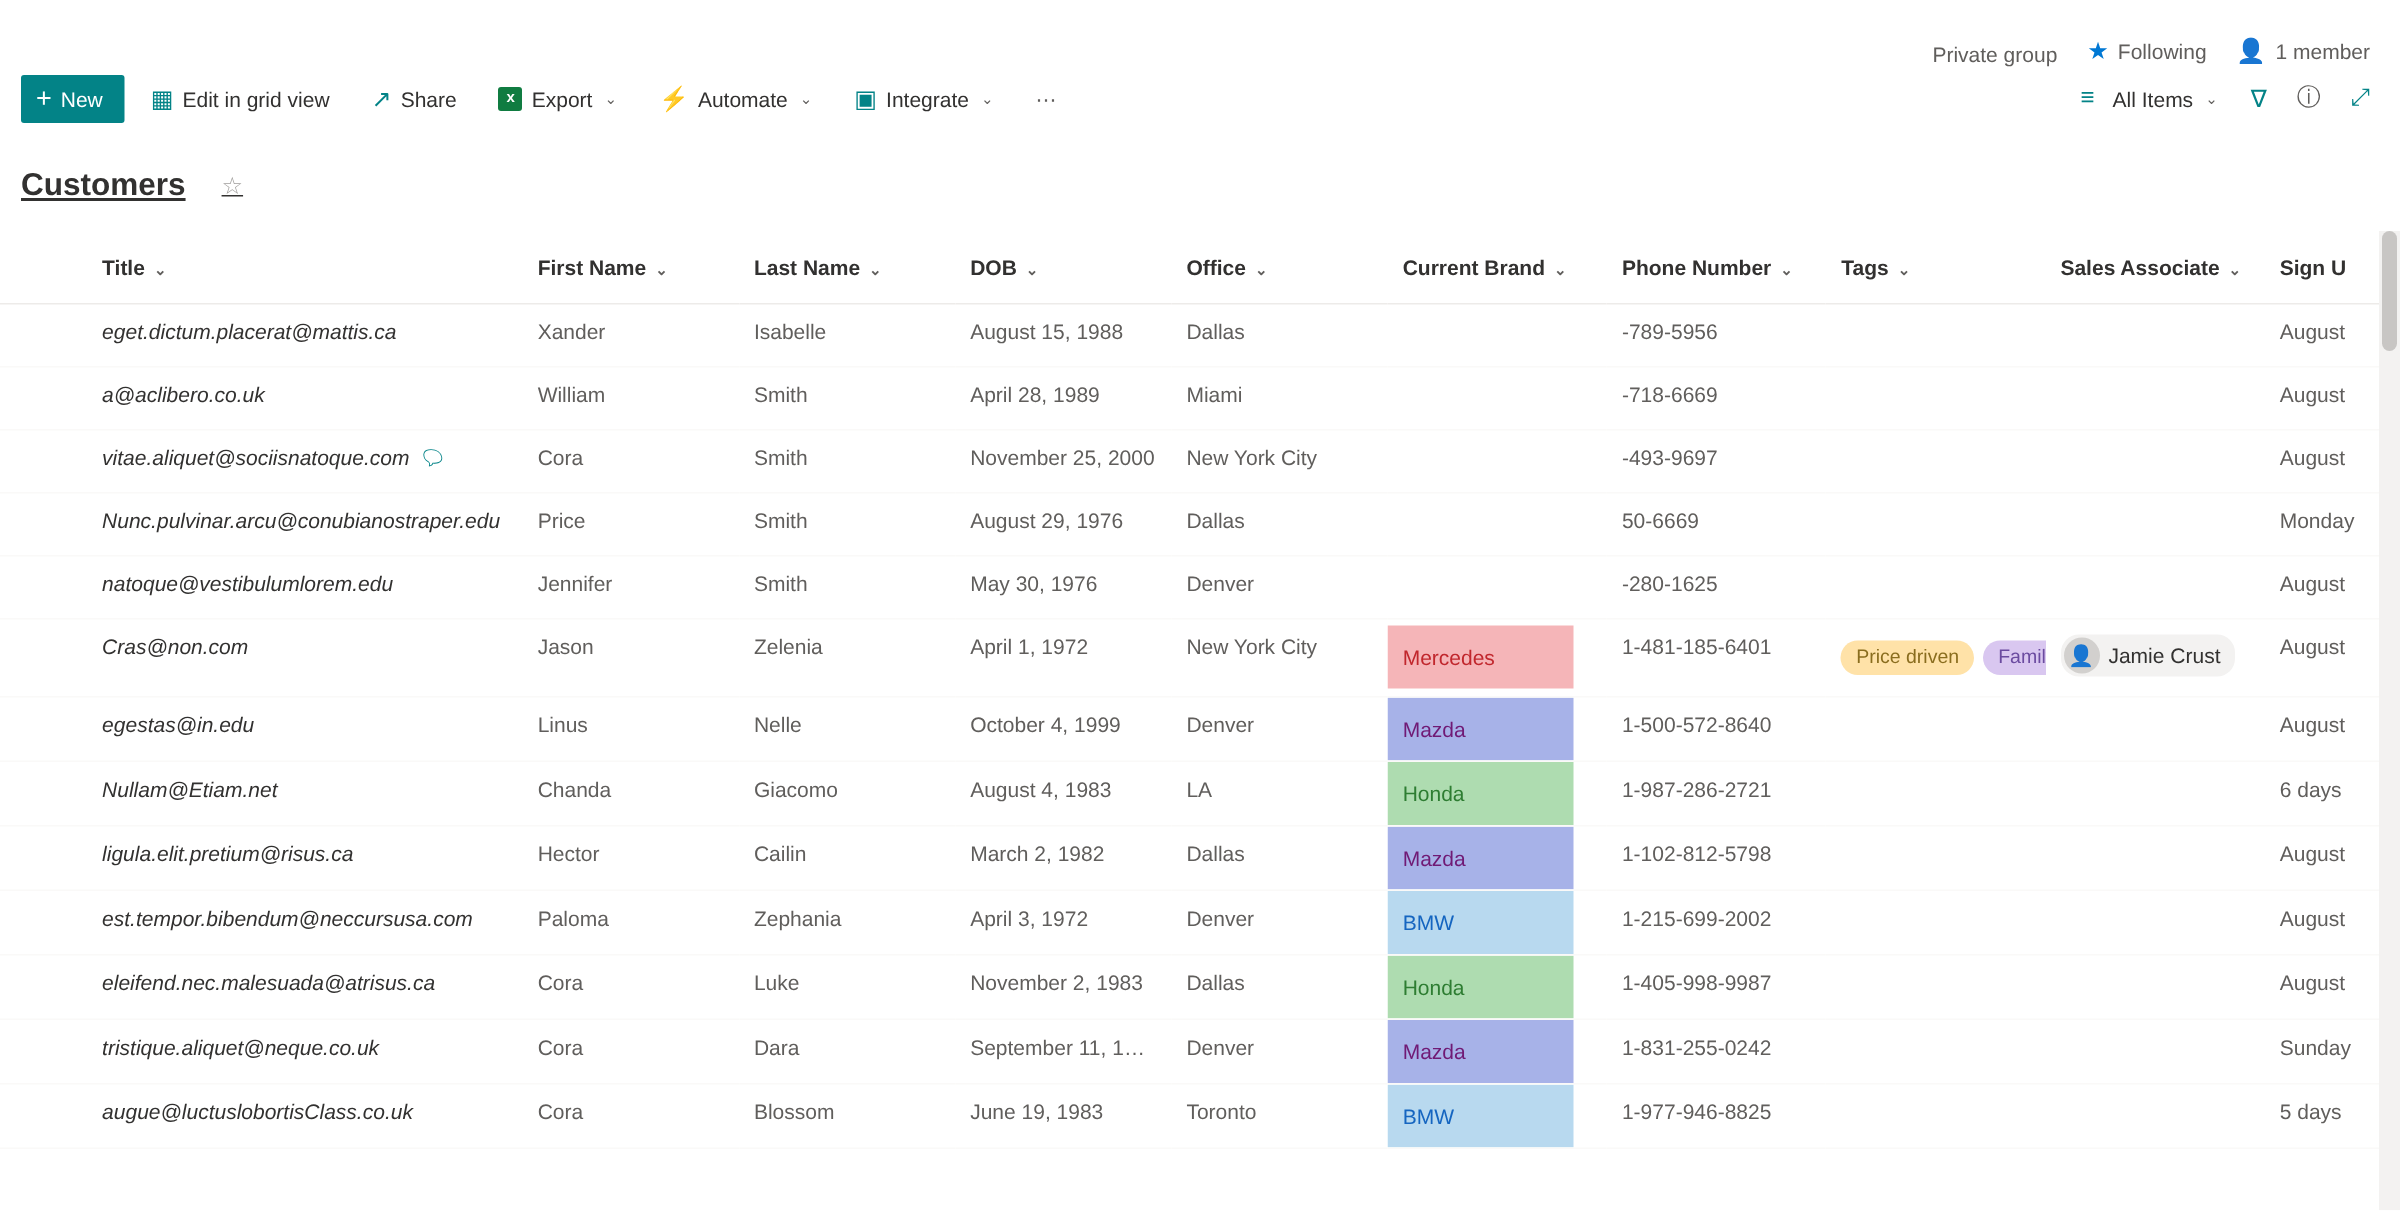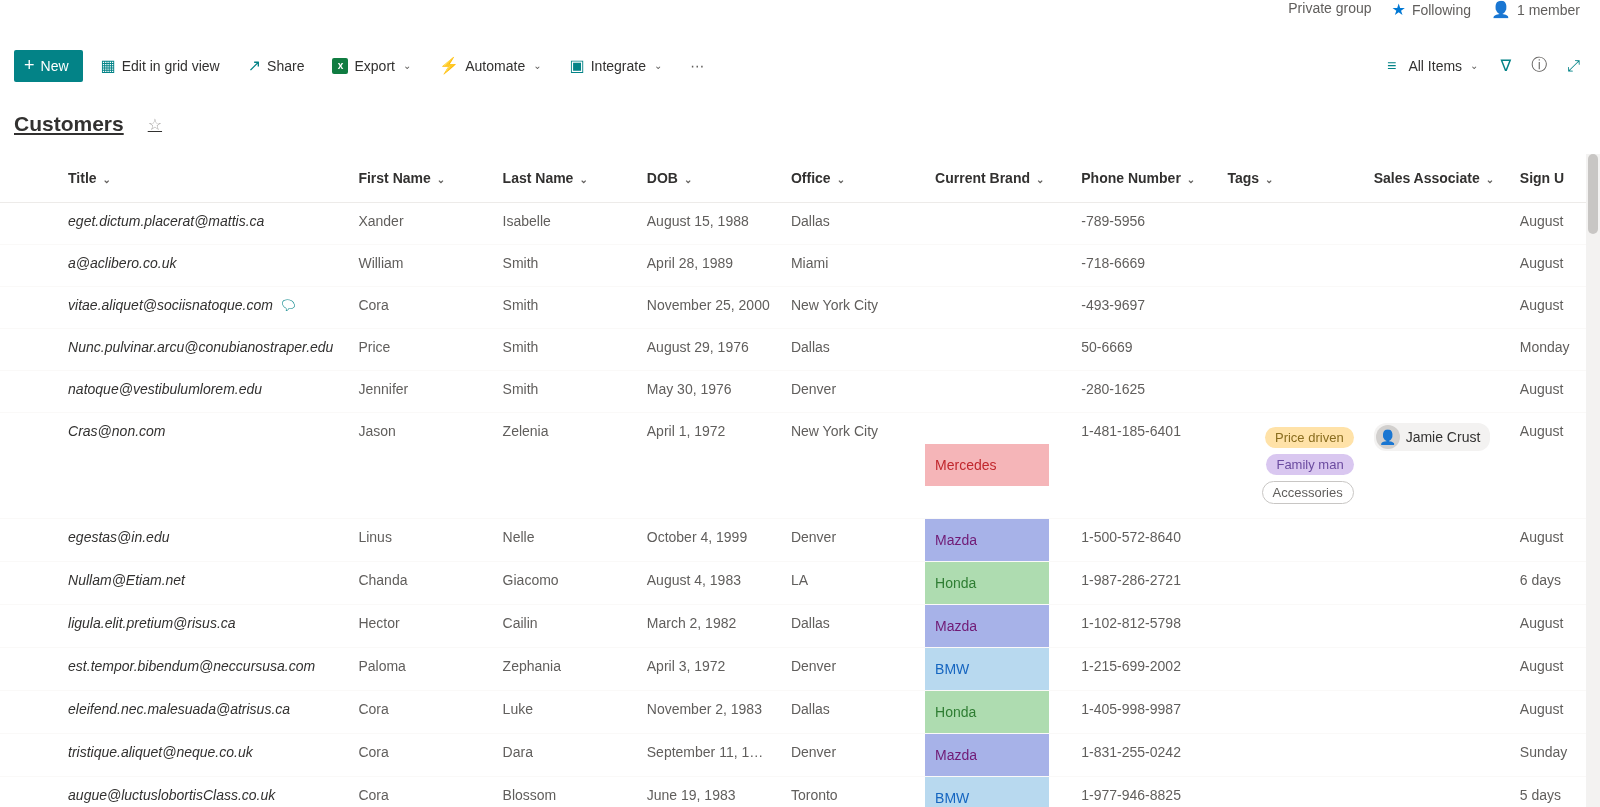--- a/index.html
+++ b/index.html
@@ -1,20 +1,20 @@
 <!DOCTYPE html>
 <html><head>
 <meta charset="utf-8">
 <style>
 * { box-sizing: border-box; margin: 0; padding: 0; }
 body { font-family: "Segoe UI", Arial, sans-serif; font-size: 14px; color: #323130; background: #fff; overflow: hidden; }
 .page { width: 1600px; height: 807px; position: relative; display: flex; flex-direction: column; }
 
 
-.topinfo { display: flex; justify-content: flex-end; align-items: flex-start; height: 44px; padding: 0 20px; gap: 20px; font-size: 14px; color: #605e5c; }
+.topinfo { display: flex; justify-content: flex-end; align-items: flex-end; height: 44px; padding: 0 20px; gap: 20px; font-size: 14px; color: #605e5c; }
 .topinfo .link { cursor: pointer; display: flex; align-items: center; gap: 6px; }
 .star-icon { color: #0078d4; font-size: 16px; }
 .person-icon { font-size: 16px; }
 
 
 .cmdbar { display: flex; align-items: center; height: 44px; padding: 0 14px; gap: 8px; border-bottom: 1px solid #fff; }
 .btn-new { background: #038387; color: #fff; border: none; height: 32px; padding: 0 14px 0 10px; font-size: 14px; display: flex; align-items: center; gap: 6px; cursor: pointer; border-radius: 2px; }
 .btn-new .plus { font-size: 18px; font-weight: 300; }
 .cmd { display: flex; align-items: center; gap: 6px; padding: 0 10px; height: 32px; cursor: pointer; color: #323130; }
 .cmd .ic { color: #038387; font-size: 16px; }
@@ -53,21 +53,21 @@
 .sub { color:#605e5c; }
 .comment-ic { color:#038387; font-size:14px; margin-left:8px; display:inline-block; transform: scaleX(-1); }
 
 .brand-cell { padding:0; vertical-align: middle; }
 .brand-pill { height:42px; display:flex; align-items:center; padding:0 10px; width:124px; }
 .brand-mazda   { background:#a7b2e8; color:#701a75; }
 .brand-honda   { background:#aedcb0; color:#2e7d32; }
 .brand-bmw     { background:#b8d9ef; color:#1565c0; }
 .brand-mercedes{ background:#f5b5b8; color:#c1272d; }
 
-.tag-stack { display:flex; flex-direction:column; gap:6px; padding:4px 0;align-items:flex-end; }
+.tag-stack { display:flex; gap:6px; padding:4px 0; }
 .tag { display:inline-block; padding:3px 10px; border-radius:12px; font-size:13px; width:fit-content; }
 .tag-price  { background:#ffe2a8; color:#8a6d1e; }
 .tag-family { background:#d9c7f0; color:#6b4ba0; }
 .tag-acc    { background:#fff; color:#605e5c; border:1px solid #c8c6c4; }
 .avatar { width:24px; height:24px; border-radius:50%; background:#d2d0ce; display:inline-flex; align-items:center; justify-content:center; font-size:14px; color:#605e5c; }
 .sa-pill { background:#f3f2f1; border-radius:12px; padding:2px 10px 2px 2px; display:inline-flex; align-items:center; gap:6px; }
 
 
 .vscroll { position:absolute; right:0; top:0; bottom:0; width:14px; background:#f3f2f1; }
 .vscroll-thumb { position:absolute; right:2px; width:10px; background:#c8c6c4; border-radius:5px; }

